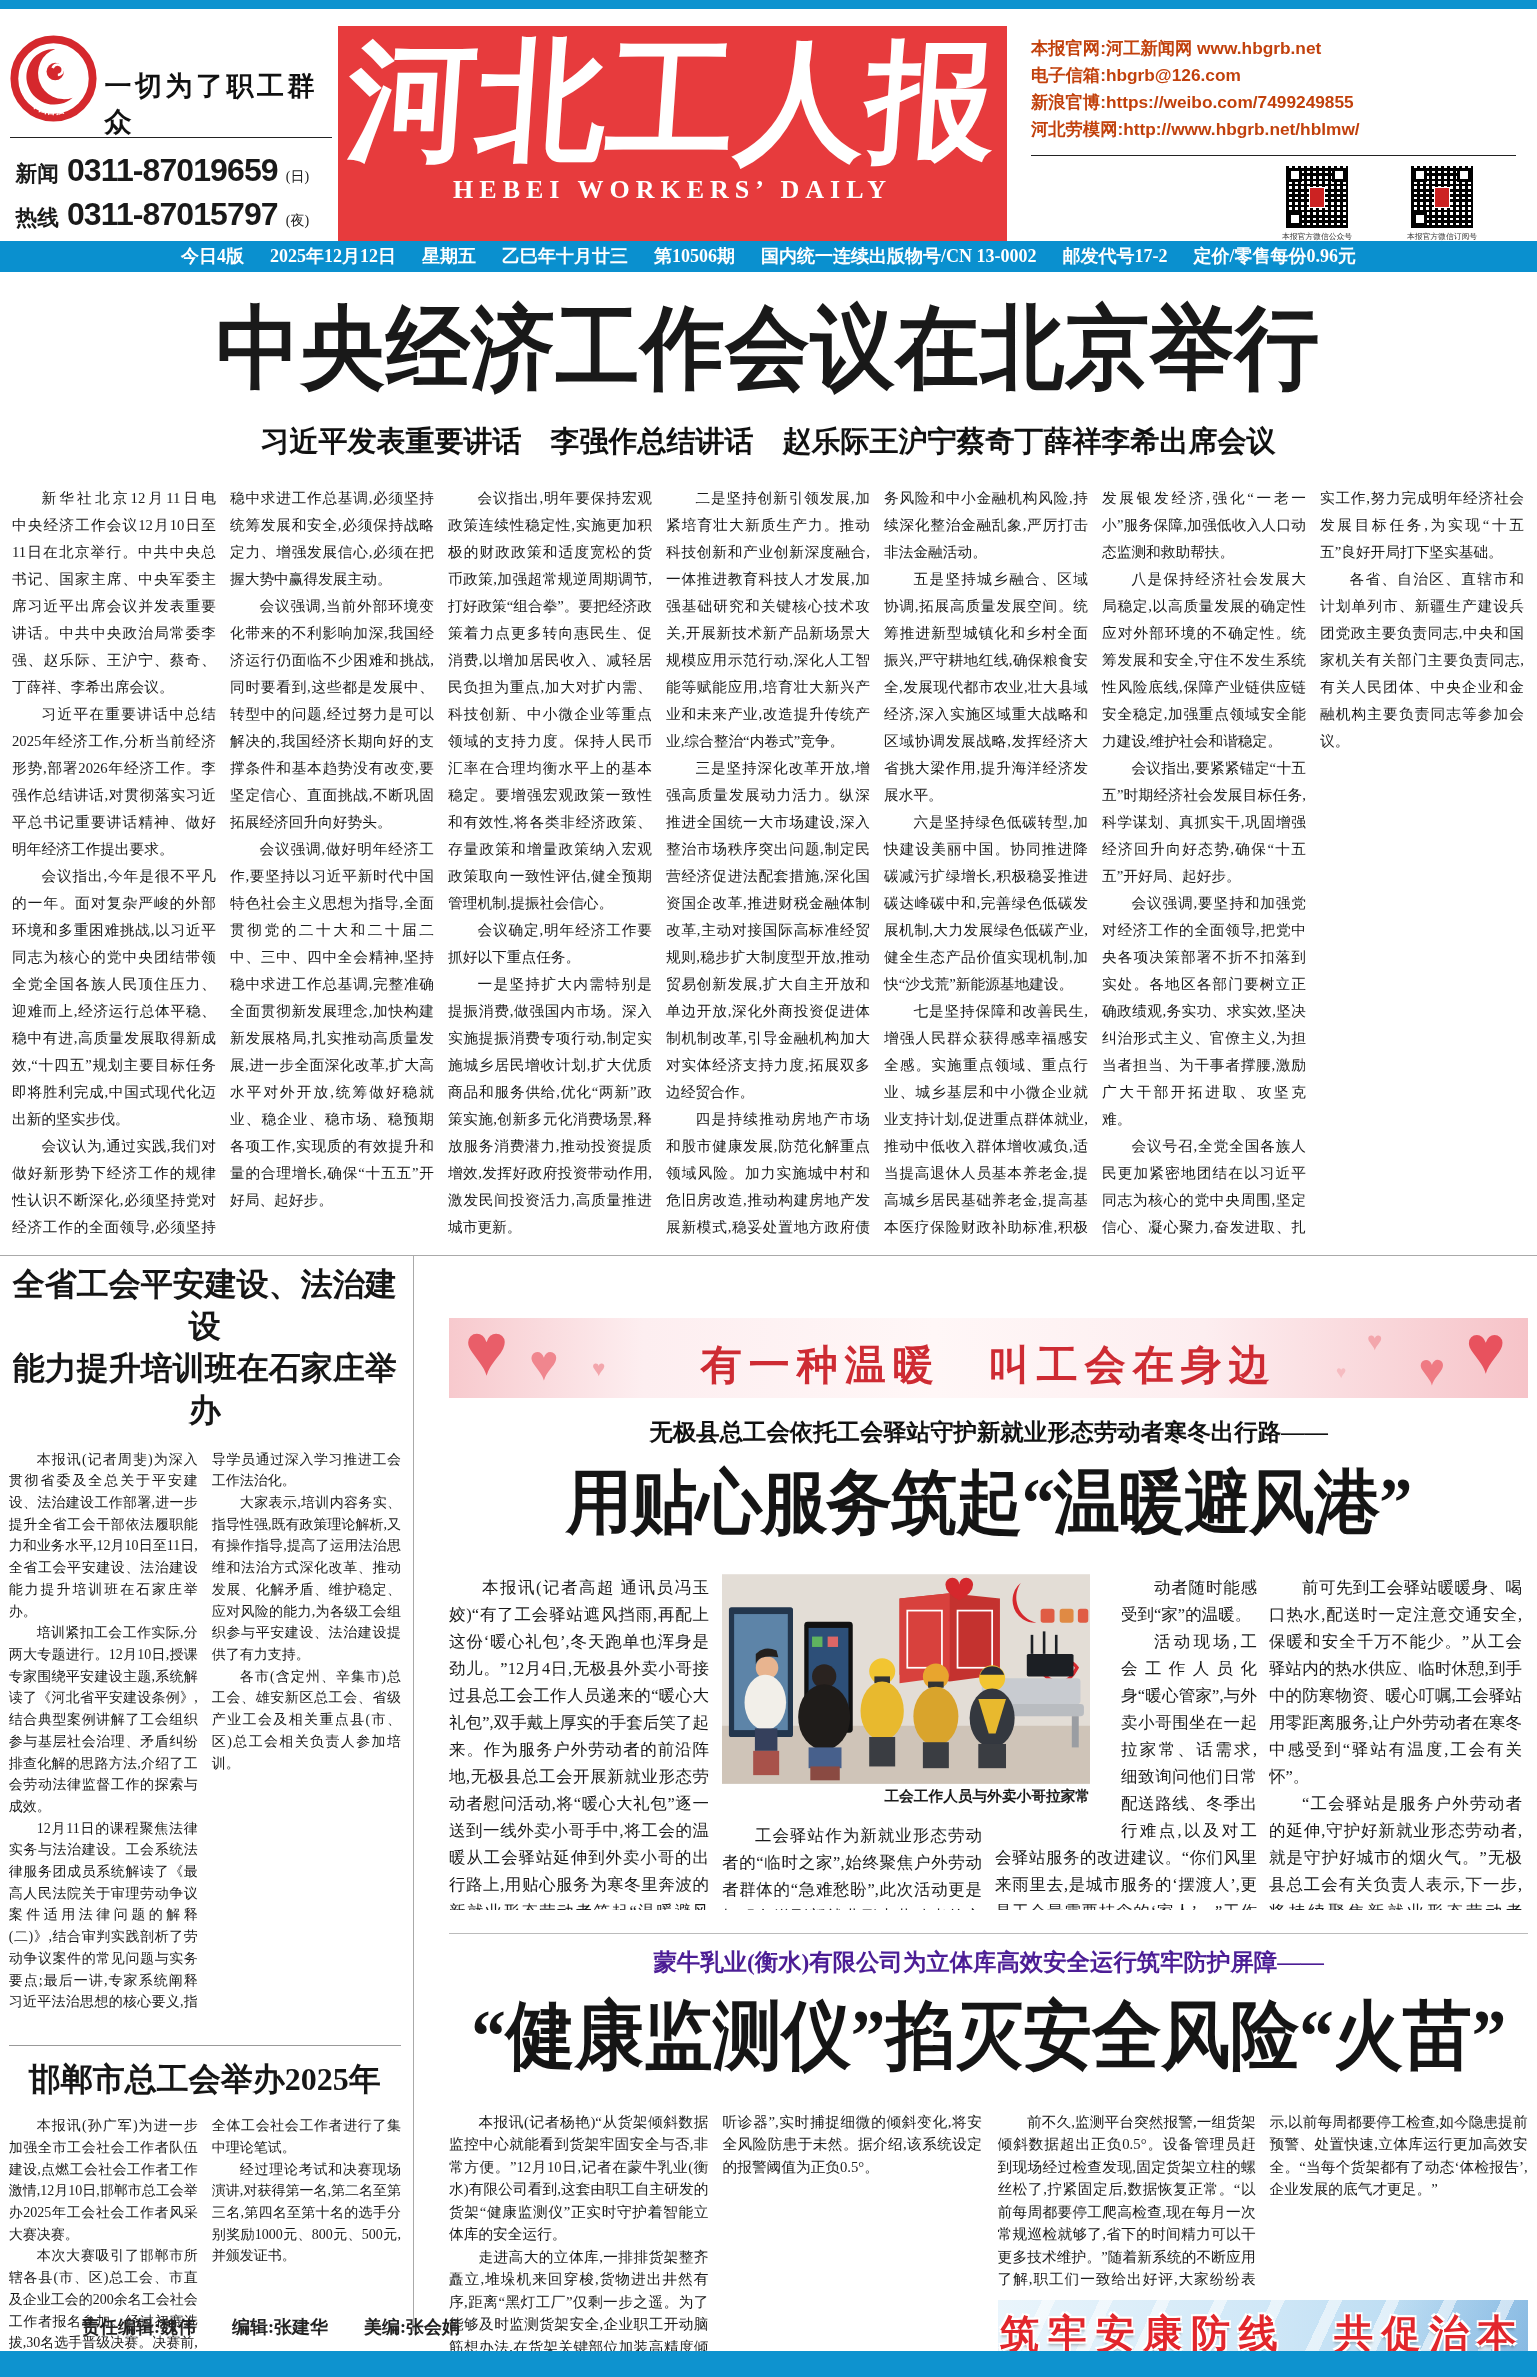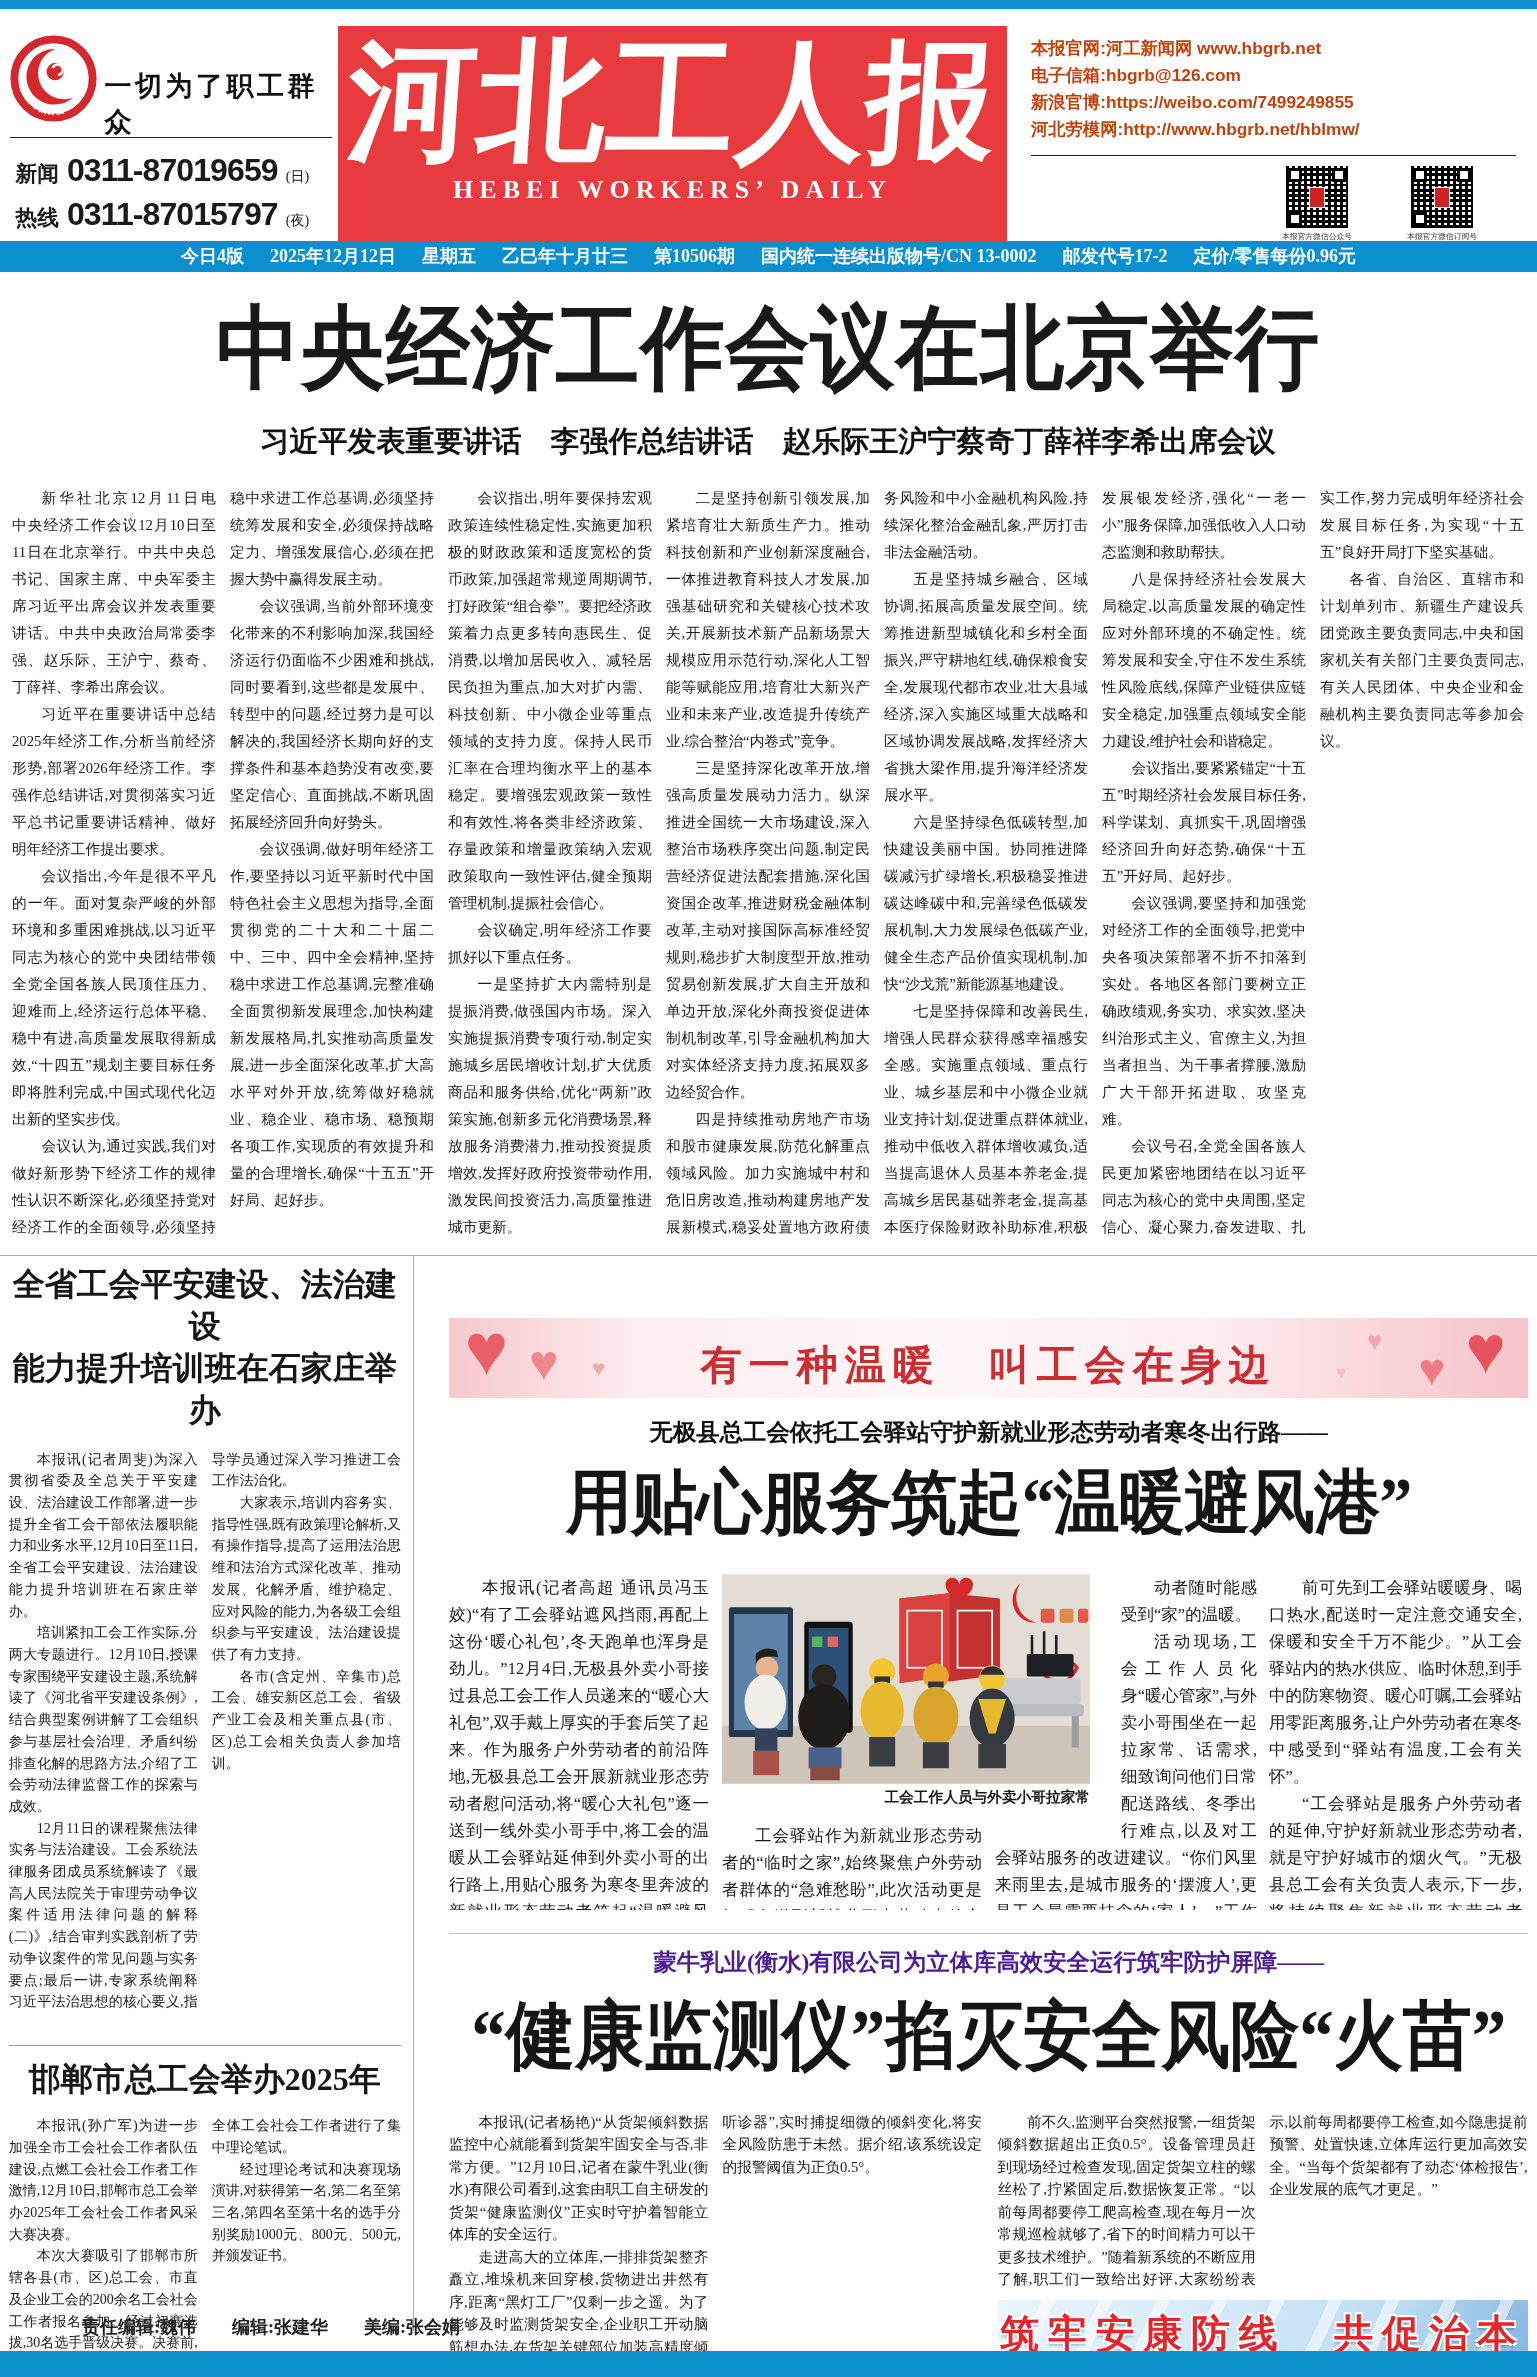--- a/index.html
+++ b/index.html
@@ -57,21 +57,21 @@
   
   .warm-banner { margin-top:62px; height:80px; position:relative; overflow:hidden; background:linear-gradient(90deg,#f7c9cd 0%,#fdeef0 18%,#fff7f7 45%,#fdeef0 70%,#f6c3c8 100%); }
   .heart { position:absolute; color:#e8525e; }
   .warm-banner-text { position:absolute; width:100%; text-align:center; top:20px; font-size:41px; font-weight:900; color:#ce2b33; letter-spacing:7px; }
   .warm-kicker { text-align:center; font-size:23.4px; font-weight:bold; margin-top:17.3px; color:#111; }
   .warm-headline { text-align:center; font-size:66px; font-weight:900; margin-top:10.4px; color:#151515; transform:scaleY(1.06); letter-spacing:-0.9px; }
   .warm-region { position:relative; height:336px; margin-top:26px; font-size:16.5px; line-height:27px; text-align:justify; }
   .warm-colA { position:absolute; left:0; top:0; width:260px; height:336px; overflow:hidden; }
   .warm-photo-wrap { position:absolute; left:273px; top:0; width:368px; }
   .warm-photo { width:368px; height:210px; display:block; }
-  .warm-caption { text-align:right; font-size:14.7px; font-weight:bold; line-height:26px; font-family:Liberation Sans, sans-serif; }
+  .warm-caption { text-align:right; font-size:14.7px; font-weight:bold; line-height:26px; font-family:Liberation Mono, monospace; }
   .warm-colB { position:absolute; left:273px; top:248px; width:260px; height:88px; overflow:hidden; }
   .warm-colC { position:absolute; left:546px; top:0; width:262px; height:336px; overflow:hidden; }
   .warm-colC .spacer { float:left; width:126px; height:249px; }
   .warm-colD { position:absolute; left:820px; top:0; width:253px; height:336px; overflow:hidden; }
 
   
   .meng { border-top:0.9px solid #bbb; margin-top:22.5px; padding-top:12px; }
   .meng-kicker { text-align:center; font-size:23.4px; font-weight:bold; color:#4c1d95; }
   .meng-headline { text-align:center; font-size:69px; font-weight:900; margin-top:12px; color:#151515; transform:scaleY(1.08); }
   .meng-row { display:flex; gap:15.6px; margin-top:29.4px; }

